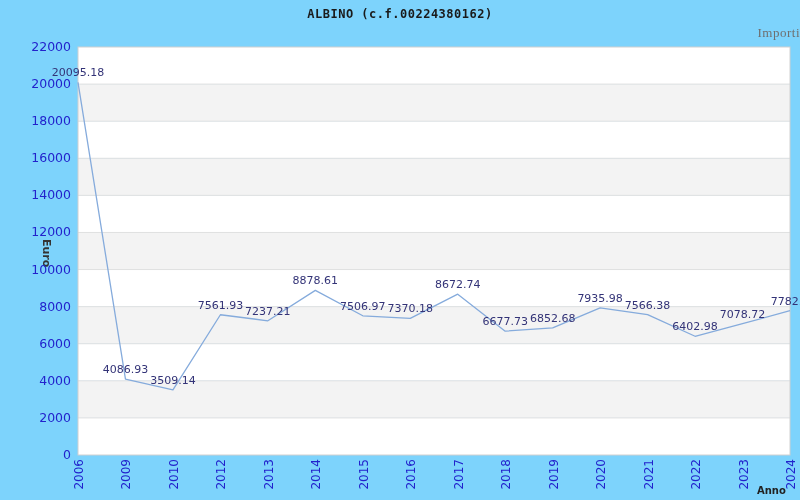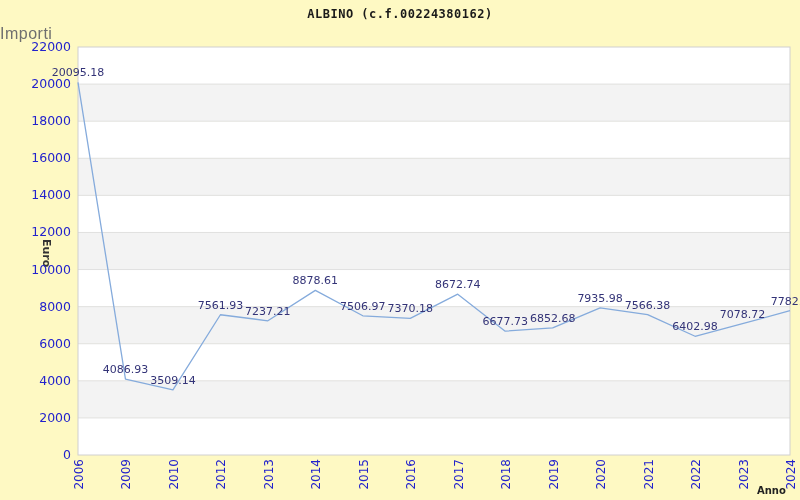--- a/index.html
+++ b/index.html
@@ -1,28 +1,28 @@
 <!DOCTYPE html>
 <html><head>
 <meta charset="utf-8">
 <style>
   html,body { margin:0; padding:0; background:#fff; }
   .stage {
-    position:relative; width:800px; height:500px; background:#fef9c3;
+    position:relative; width:800px; height:500px; background:#7dd3fc;
     font-family:"DejaVu Sans","Liberation Sans",sans-serif; overflow:hidden;
   }
   .chart-title {
     position:absolute; top:7px; left:0; width:800px; text-align:center;
     font-family:"DejaVu Sans Mono","Liberation Mono",monospace;
     font-size:12px; font-weight:bold; color:#1a1a1a; letter-spacing:0.5px;
   }
   .chart-subtitle {
-    position:absolute; top:25px; left:0; width:800px; text-align:left;
-    font-family:Liberation Sans, sans-serif;
-    font-size:16px; color:#6f6f6f; letter-spacing:0.5px;
+    position:absolute; top:25px; left:0; width:800px; text-align:right;
+    font-family:Liberation Serif, serif;
+    font-size:13px; color:#6f6f6f; letter-spacing:0.5px;
   }
   .y-axis-title {
     position:absolute; left:32px; top:247px; width:28px; height:12px; line-height:12px;
     font-size:11px; font-weight:bold; color:#333;
     transform:rotate(90deg); text-align:center; white-space:nowrap;
   }
   .x-axis-title {
     position:absolute; left:757px; top:485px;
     font-size:10px; font-weight:bold; color:#222; white-space:nowrap;
   }

